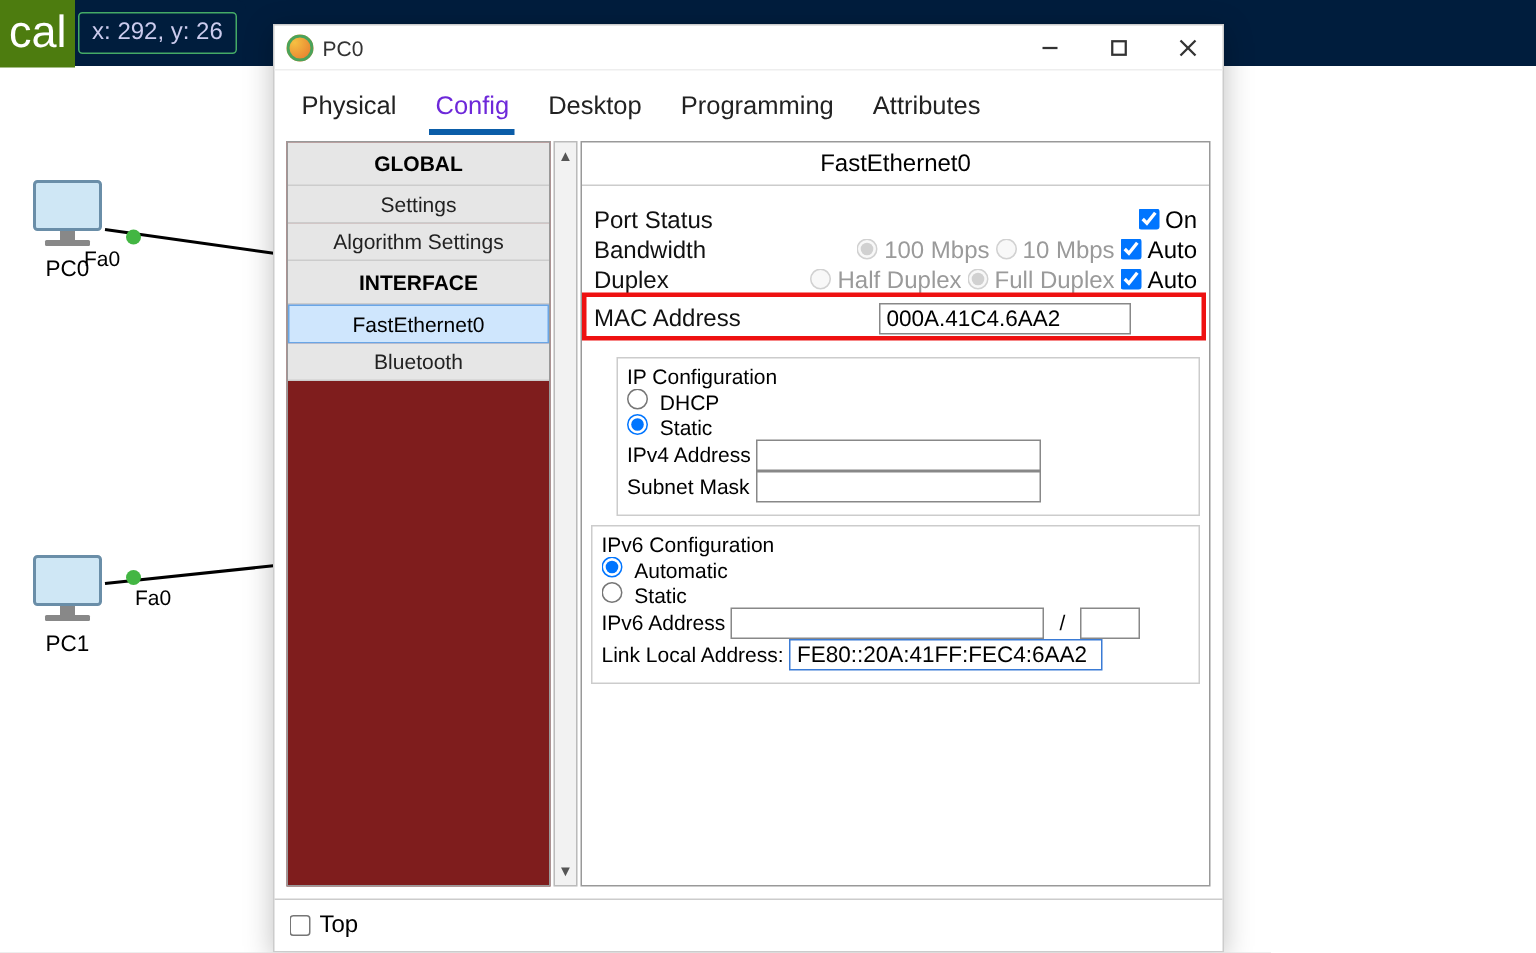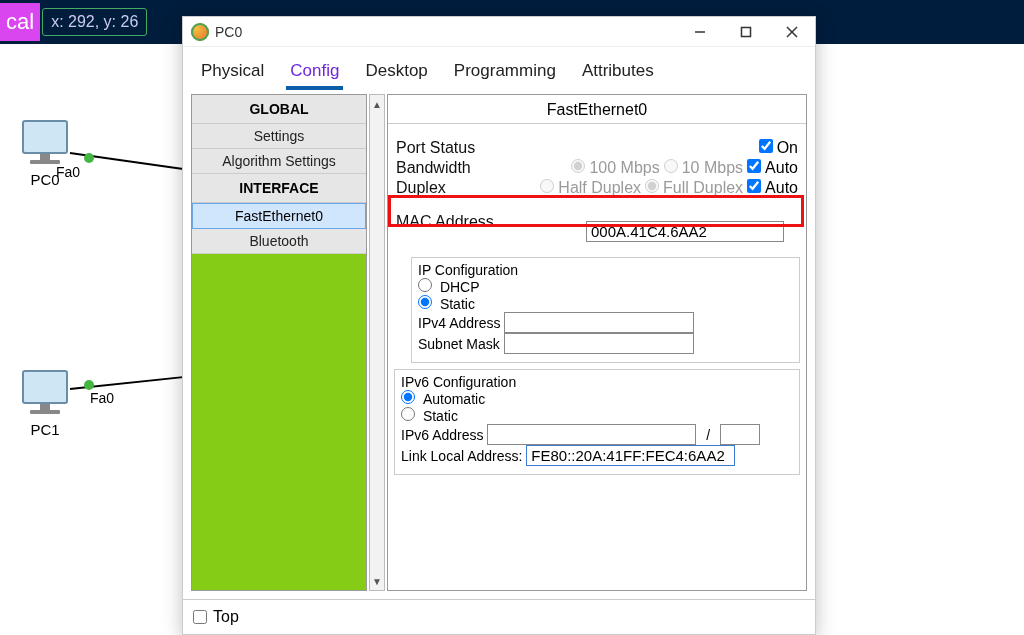--- a/index.html
+++ b/index.html
@@ -14,22 +14,22 @@
   .coord-bar {
     position: absolute; top: 0; left: 0;
     background: #001d3d;
     color: #fff;
     height: 44px;
     display: flex; align-items: center;
     padding: 0 6px 0 0;
     border-radius: 0 6px 6px 0;
   }
   .coord-bar .cal {
-    background: #d946ef;
-    font-size: 22px;
+    background: #4d7c0f;
+    font-size: 30px;
     padding: 6px 6px;
   }
   .coord-bar .coords {
     border: 1px solid #4a6;
     border-radius: 3px;
     padding: 4px 8px;
     font-size: 16px;
     margin-left: 2px;
     background: #001d3d;
     color: #cce;
@@ -150,21 +150,21 @@
 
   .body-area {
     flex: 1;
     display: flex;
     padding: 4px 8px 8px 8px;
     gap: 2px;
   }
   .left-panel {
     width: 176px;
     border: 1px solid #999;
-    background: #84cc16;
+    background: #7f1d1d;
     display: flex; flex-direction: column;
   }
   .panel-header {
     font-weight: bold;
     text-align: center;
     padding: 6px 0;
     background: #e6e6e6;
     border-bottom: 1px solid #ccc;
   }
   .panel-item {
@@ -348,21 +348,21 @@
             <input type="radio" class="radio greytxt" disabled="" style="">
             <span class="greytxt">Half Duplex</span>
             <input type="radio" class="radio greytxt" checked="" disabled="" style="">
             <span class="greytxt">Full Duplex</span>
             <input type="checkbox" class="chk" checked="" style="">
             <span class="act">Auto</span>
           </span>
         </div>
         <div class="row" style="padding-top:4px;">
           <span class="lbl" style="width:190px;">MAC Address</span>
-          <input class="box" style="width: 198px; margin-top: 19px;" value="000A.41C4.6AA2">
+          <input class="box" style="width: 168px;" value="000A.41C4.6AA2">
         </div>
       </div>
 
       <div class="highlight-box" style="top:100px; left:0px; right:2px; height:32px;"></div>
 
       <fieldset class="group" style="margin:6px 6px 0 23px;">
         <div class="row"><span class="lbl">IP Configuration</span></div>
         <div class="row">
           <input type="radio" name="ipc" class="radio" style="">
           <span style="margin-left:4px;">DHCP</span>

